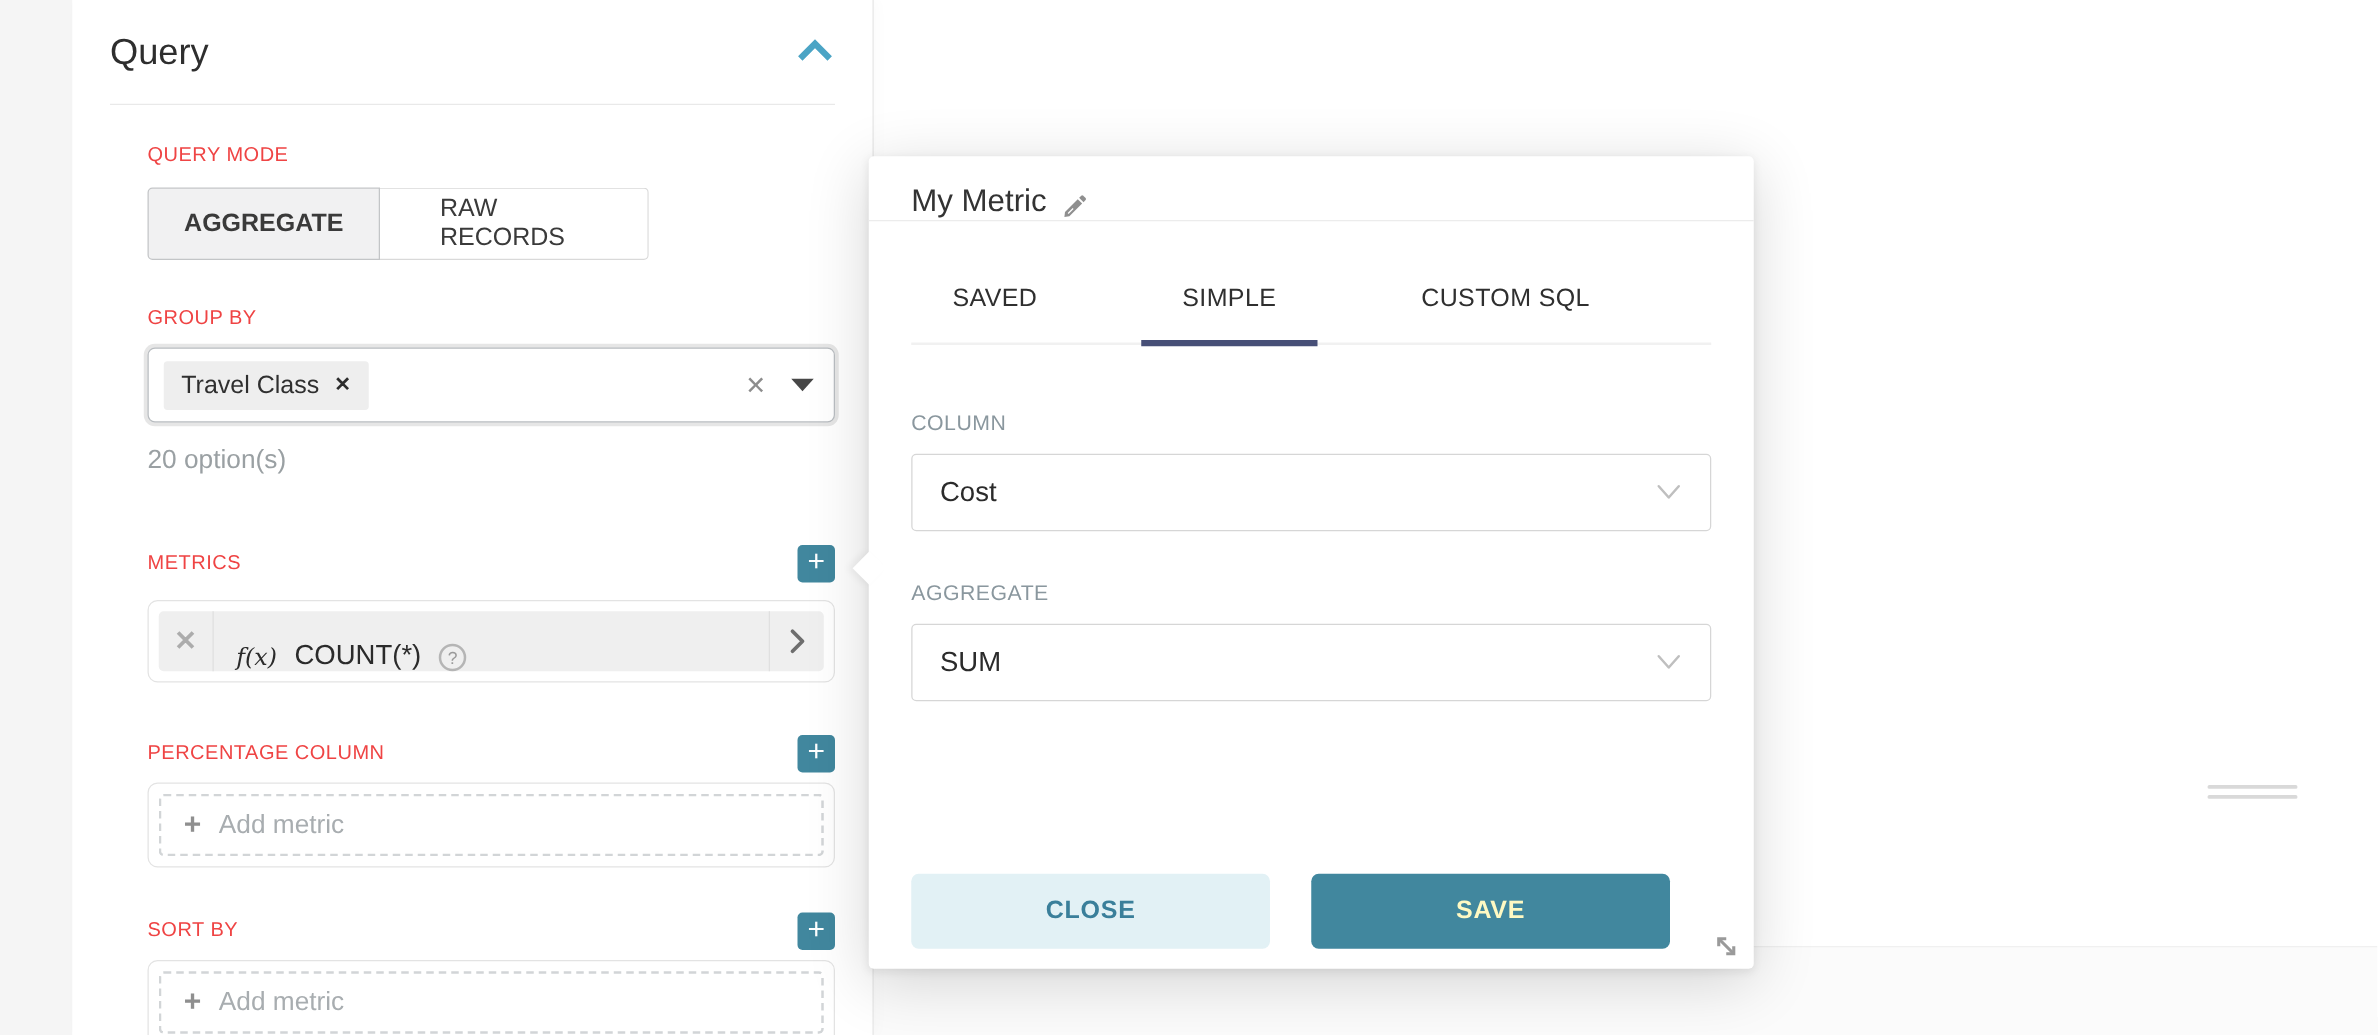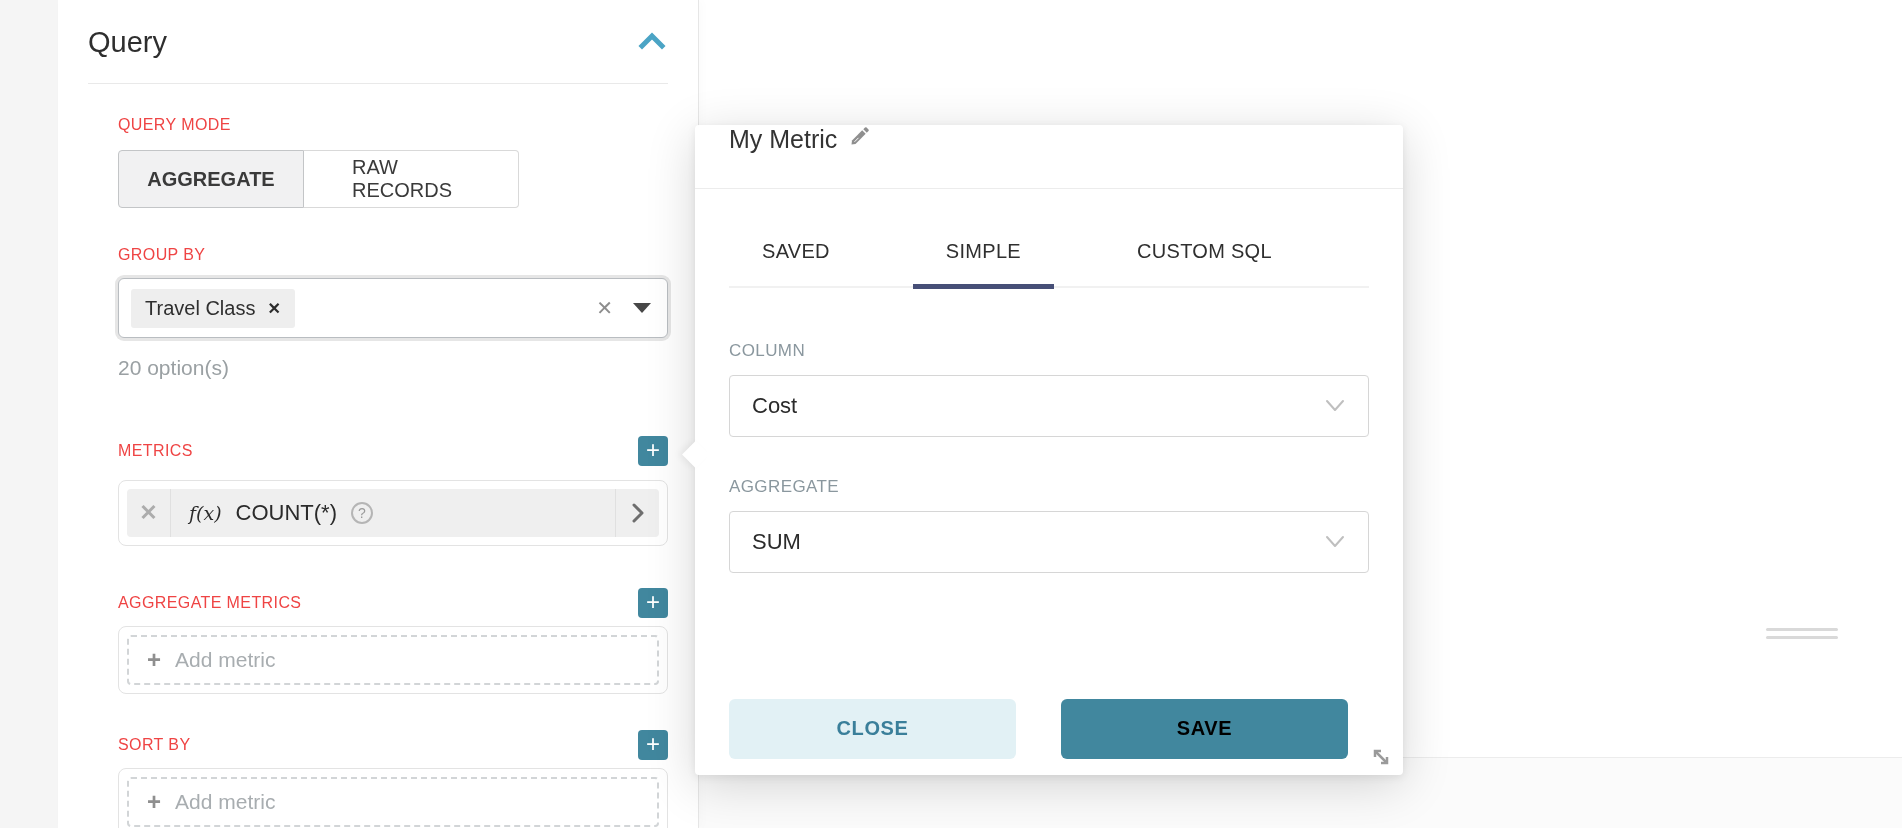--- a/index.html
+++ b/index.html
@@ -80,21 +80,21 @@
     margin-top:14px; border:1px solid #e3e3e3; border-radius:8px; padding:8px; background:#fff;
   }
   .metric-pill {
     background:#efefef; border-radius:4px; height:48px; display:flex; align-items:stretch;
     cursor:pointer;
   }
   .pill-close {
     width:44px; display:flex; align-items:center; justify-content:center;
     color:#acacac; font-size:22px; font-weight:700; border-right:1px solid #e0e0e0; cursor:pointer;
   }
-  .pill-main { flex:1; display:flex; align-items:center; gap:14px; padding:0 18px; }
+  .pill-main { flex:1; display:flex; align-items:flex-end; gap:14px; padding:0 18px; }
   .fx { font-family:"DejaVu Serif", serif; font-style:italic; font-size:19px; color:#2b2b2b; }
   .metric-name { font-size:22px; color:#2b2b2b; }
   .help-circle {
     width:22px; height:22px; border:2px solid #b5b5b5; border-radius:50%;
     color:#9a9a9a; font-size:14px; display:flex; align-items:center; justify-content:center;
   }
   .pill-open {
     width:44px; display:flex; align-items:center; justify-content:center;
     border-left:1px solid #e0e0e0; cursor:pointer;
   }
@@ -119,21 +119,21 @@
   .popover {
     position:absolute; left:695px; top:125px; width:708px; height:650px;
     background:#fff; border-radius:4px; z-index:10;
     box-shadow:0 10px 50px rgba(0,0,0,0.16), 0 2px 8px rgba(0,0,0,0.08);
   }
   .popover-arrow {
     position:absolute; left:-9px; top:320px; width:19px; height:19px; background:#fff;
     transform:rotate(45deg); box-shadow:-3px 3px 6px rgba(0,0,0,0.05);
   }
   .pop-header {
-    height:64px; display:flex; align-items:flex-start; padding:0 34px;
+    height:52px; display:flex; align-items:flex-end; padding:0 34px;
     border-bottom:1px solid #ececec;
   }
   .pop-title { font-size:25px; color:#333; }
   .edit-pencil { margin-left:12px; display:flex; cursor:pointer; }
 
   .pop-body { padding:0 34px; position:relative; }
 
   .tabs { display:flex; gap:50px; margin-top:24px; position:relative; height:76px; }
   .tabs::after {
     content:""; position:absolute; left:0; right:0; bottom:1px; height:2px; background:#f1f1f1;
@@ -150,28 +150,28 @@
   .field-label { margin-top:52px; font-size:17px; color:#8a979e; letter-spacing:.4px; }
   .field-label.second { margin-top:40px; }
   .select {
     margin-top:14px; height:62px; border:1px solid #d6d6d6; border-radius:4px;
     display:flex; align-items:center; justify-content:space-between;
     padding:0 22px; font-size:22px; color:#2b2b2b; cursor:pointer; background:#fff;
   }
 
   .pop-footer {
     position:absolute; left:34px; right:34px; bottom:20px; height:53px;
-    display:flex; gap:45px; align-items:center;
+    display:flex; gap:33px; align-items:center;
   }
   .btn {
     width:287px; height:60px; border:none; border-radius:6px; font-size:20px; font-weight:700;
     letter-spacing:.6px; cursor:pointer; font-family:"Liberation Sans", sans-serif;
   }
   .btn-close { background:#e2f1f5; color:#3a7f9a; }
-  .btn-save  { background:#41879e; color:#000000; }
+  .btn-save  { background:#41879e; color:#fef9c3; }
   .resize-grip { position:absolute; right:8px; bottom:4px; cursor:nwse-resize; display:flex; }
 </style>
 </head>
 <body>
 
 <div class="left-rail"></div>
 
 <div class="chart-area">
   <div class="chart-divider"></div>
   <div class="chart-lower"></div>
@@ -235,21 +235,21 @@
               <svg width="16" height="22" viewBox="0 0 16 22">
                 <polyline points="4,3 12,11 4,19" fill="none" stroke="#6e6e6e" stroke-width="3" stroke-linecap="round" stroke-linejoin="round"></polyline>
               </svg>
             </div>
           </div>
         </div>
       </div>
 
       <div class="section sec-pct">
         <div class="label-row">
-          <div class="ctl-label">AGGREGATE METRICS</div>
+          <div class="ctl-label">PERCENTAGE COLUMN</div>
           <button class="plus-btn">+</button>
         </div>
         <div class="add-box">
           <div class="add-dashed">
             <span class="add-plus">+</span>
             <span class="add-text">Add metric</span>
           </div>
         </div>
       </div>
 

